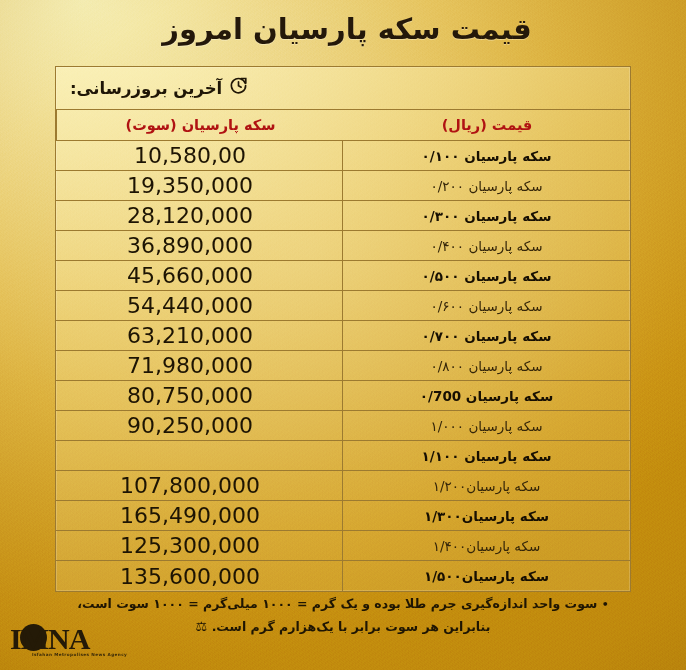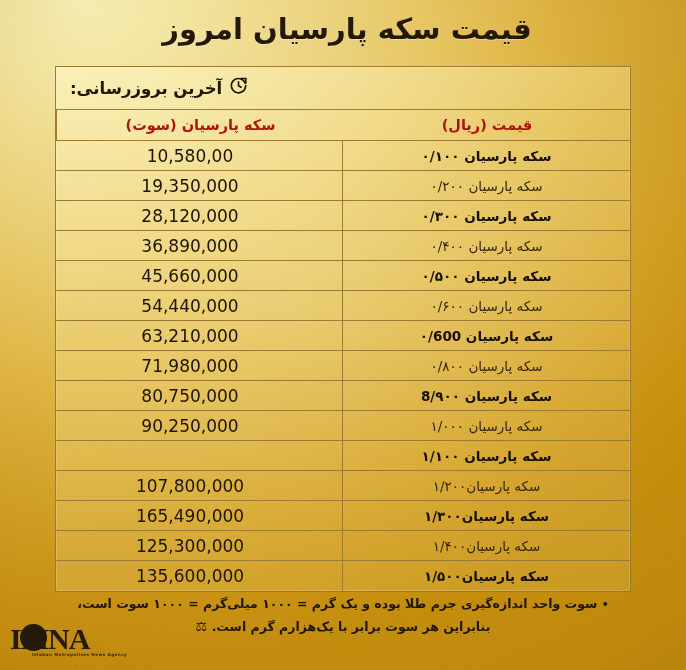--- a/index.html
+++ b/index.html
@@ -135,21 +135,21 @@
   .td.name {
     width: 288px;
     justify-content: center;
     border-left: 1px solid #9c7a30;
     font-size: 13.5px;
     direction: rtl;
   }
   .td.price {
     width: 286px;
     justify-content: center;
-    font-size: 17px;
+    font-size: 22px;
     direction: ltr;
     padding-right: 18px;
   }
   .data-row.em .td.name { font-weight: bold; color: #170f02; }
   .data-row.norm .td.name { font-weight: normal; color: #342509; }
 
   
   .notes {
     position: absolute;
     left: 40px;
@@ -255,29 +255,29 @@
         </div>
         <div class="trow data-row em">
           <div class="td name">سکه پارسیان ۰/۵۰۰</div>
           <div class="td price">45,660,000</div>
         </div>
         <div class="trow data-row norm">
           <div class="td name">سکه پارسیان ۰/۶۰۰</div>
           <div class="td price">54,440,000</div>
         </div>
         <div class="trow data-row em">
-          <div class="td name">سکه پارسیان ۰/600</div>
+          <div class="td name">سکه پارسیان ۰/۷۰۰</div>
           <div class="td price">63,210,000</div>
         </div>
         <div class="trow data-row norm">
           <div class="td name">سکه پارسیان ۰/۸۰۰</div>
           <div class="td price">71,980,000</div>
         </div>
         <div class="trow data-row em">
-          <div class="td name">سکه پارسیان 8/۹۰۰</div>
+          <div class="td name">سکه پارسیان ۰/700</div>
           <div class="td price">80,750,000</div>
         </div>
         <div class="trow data-row norm">
           <div class="td name">سکه پارسیان ۱/۰۰۰</div>
           <div class="td price">90,250,000</div>
         </div>
         <div class="trow data-row em">
           <div class="td name">سکه پارسیان ۱/۱۰۰</div>
         </div>
         <div class="trow data-row norm">

